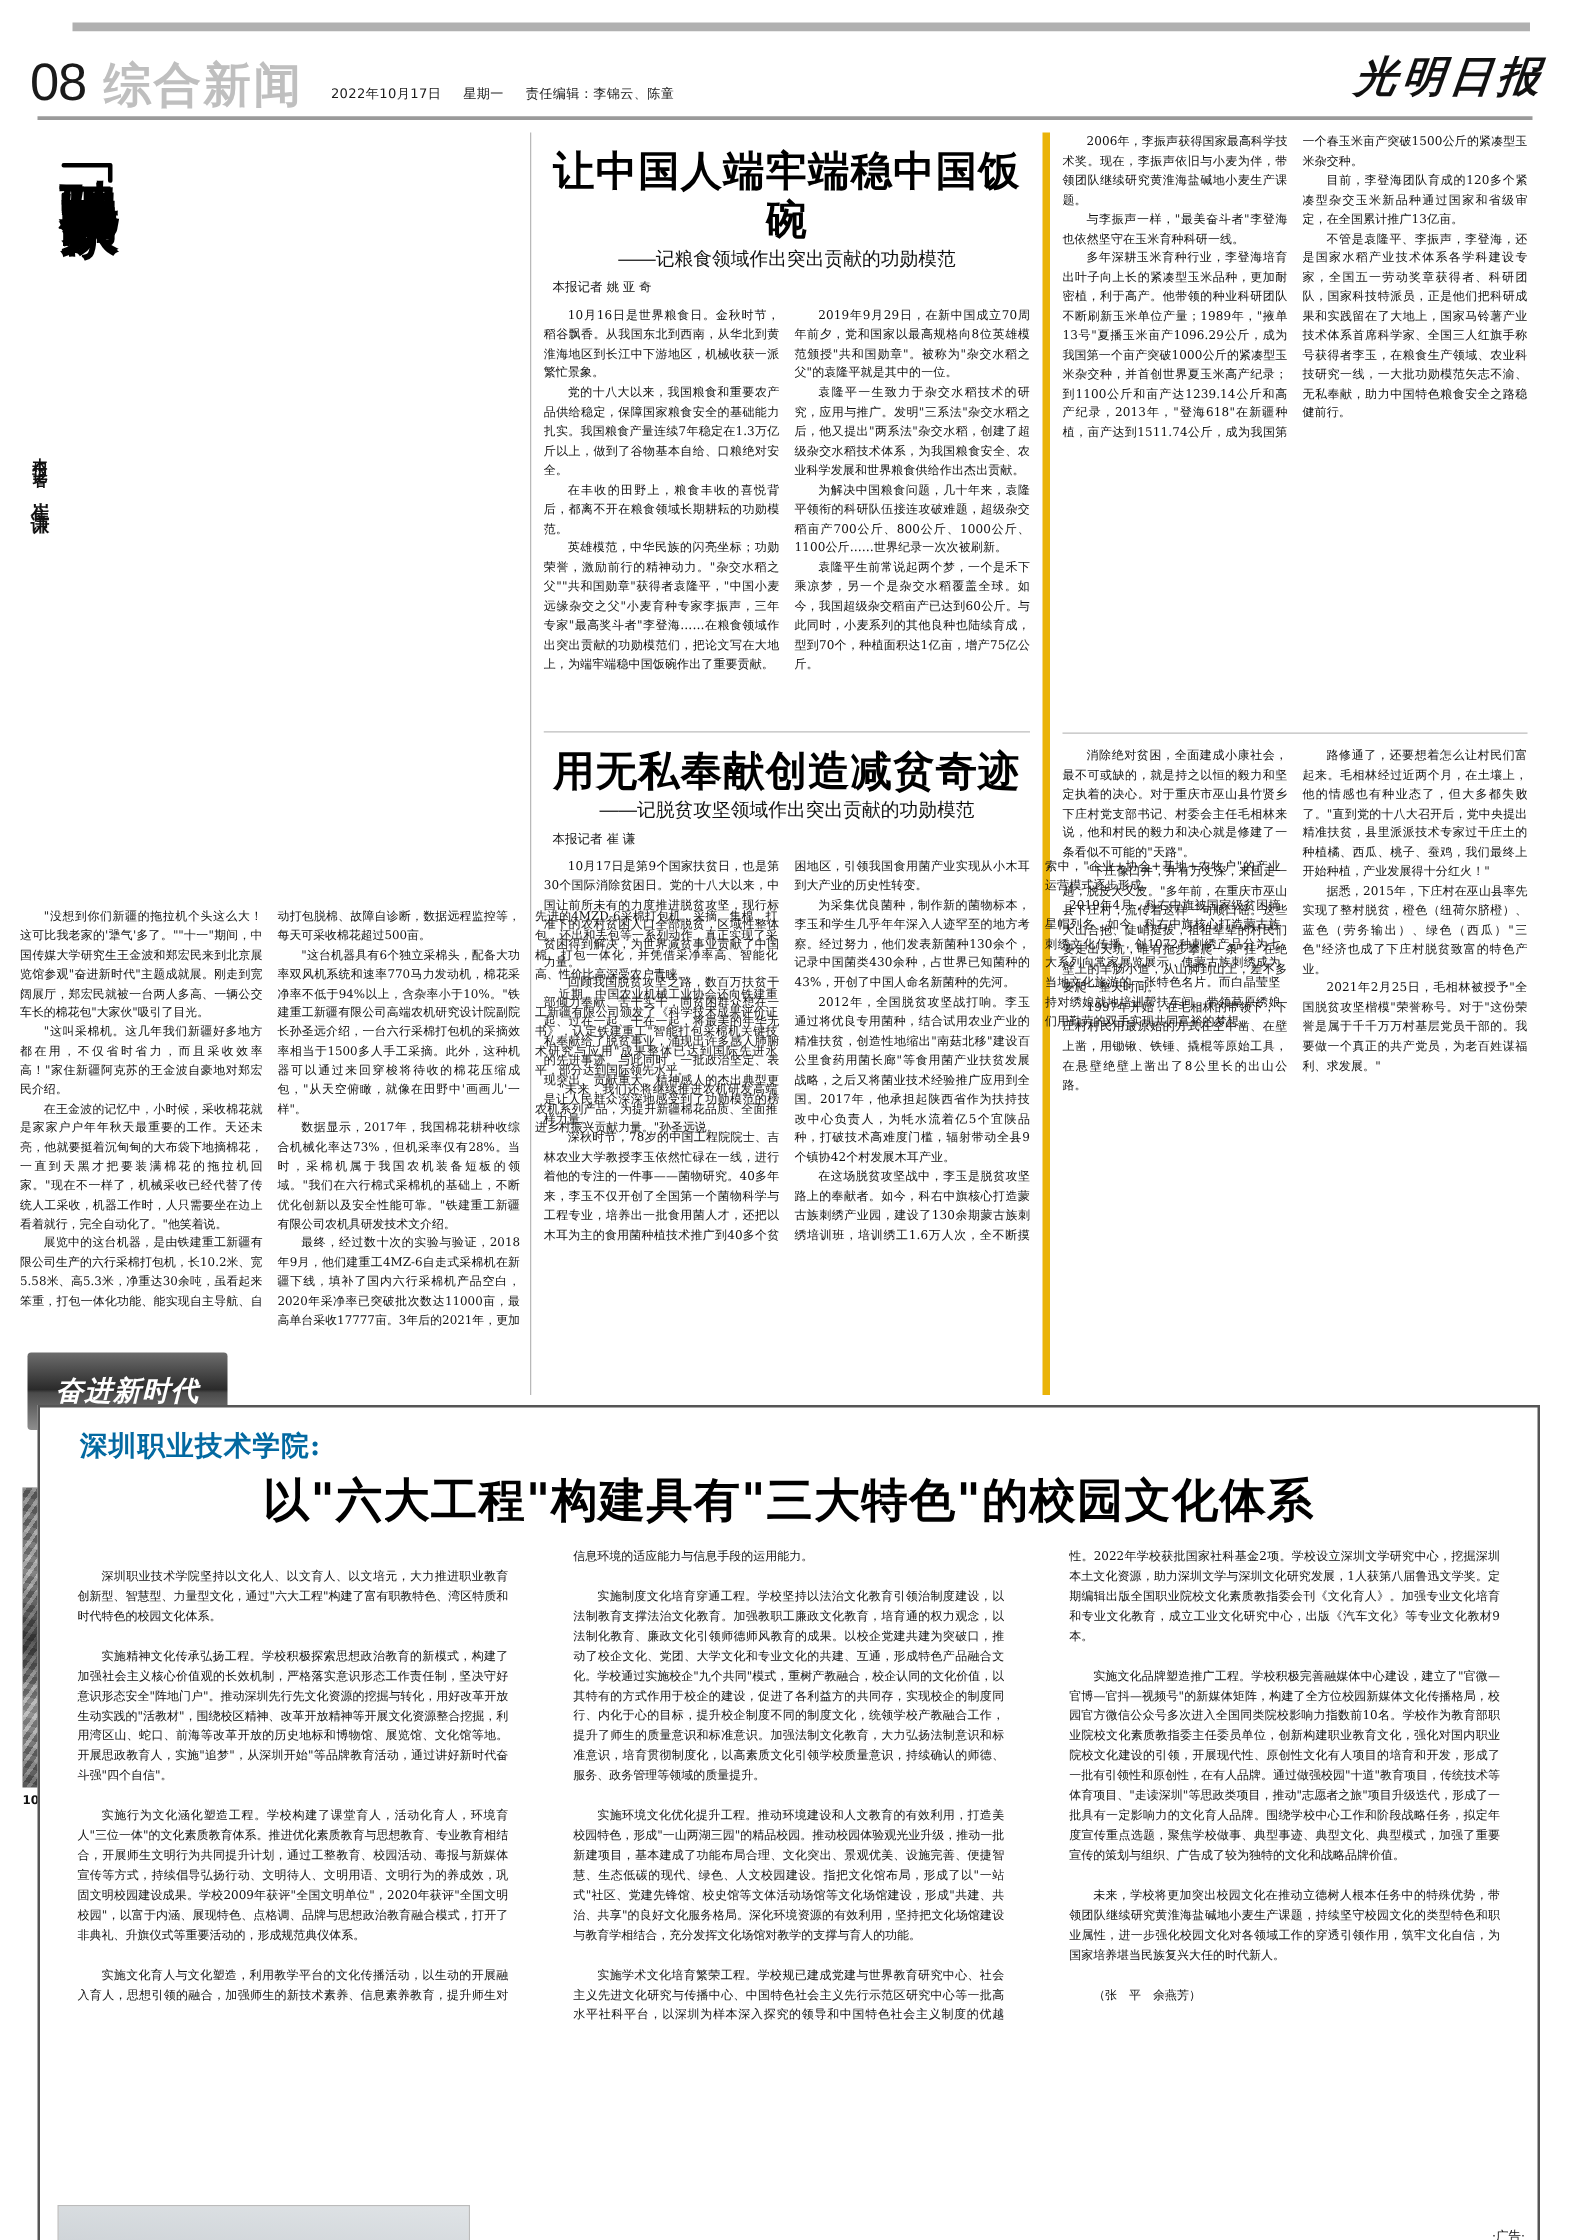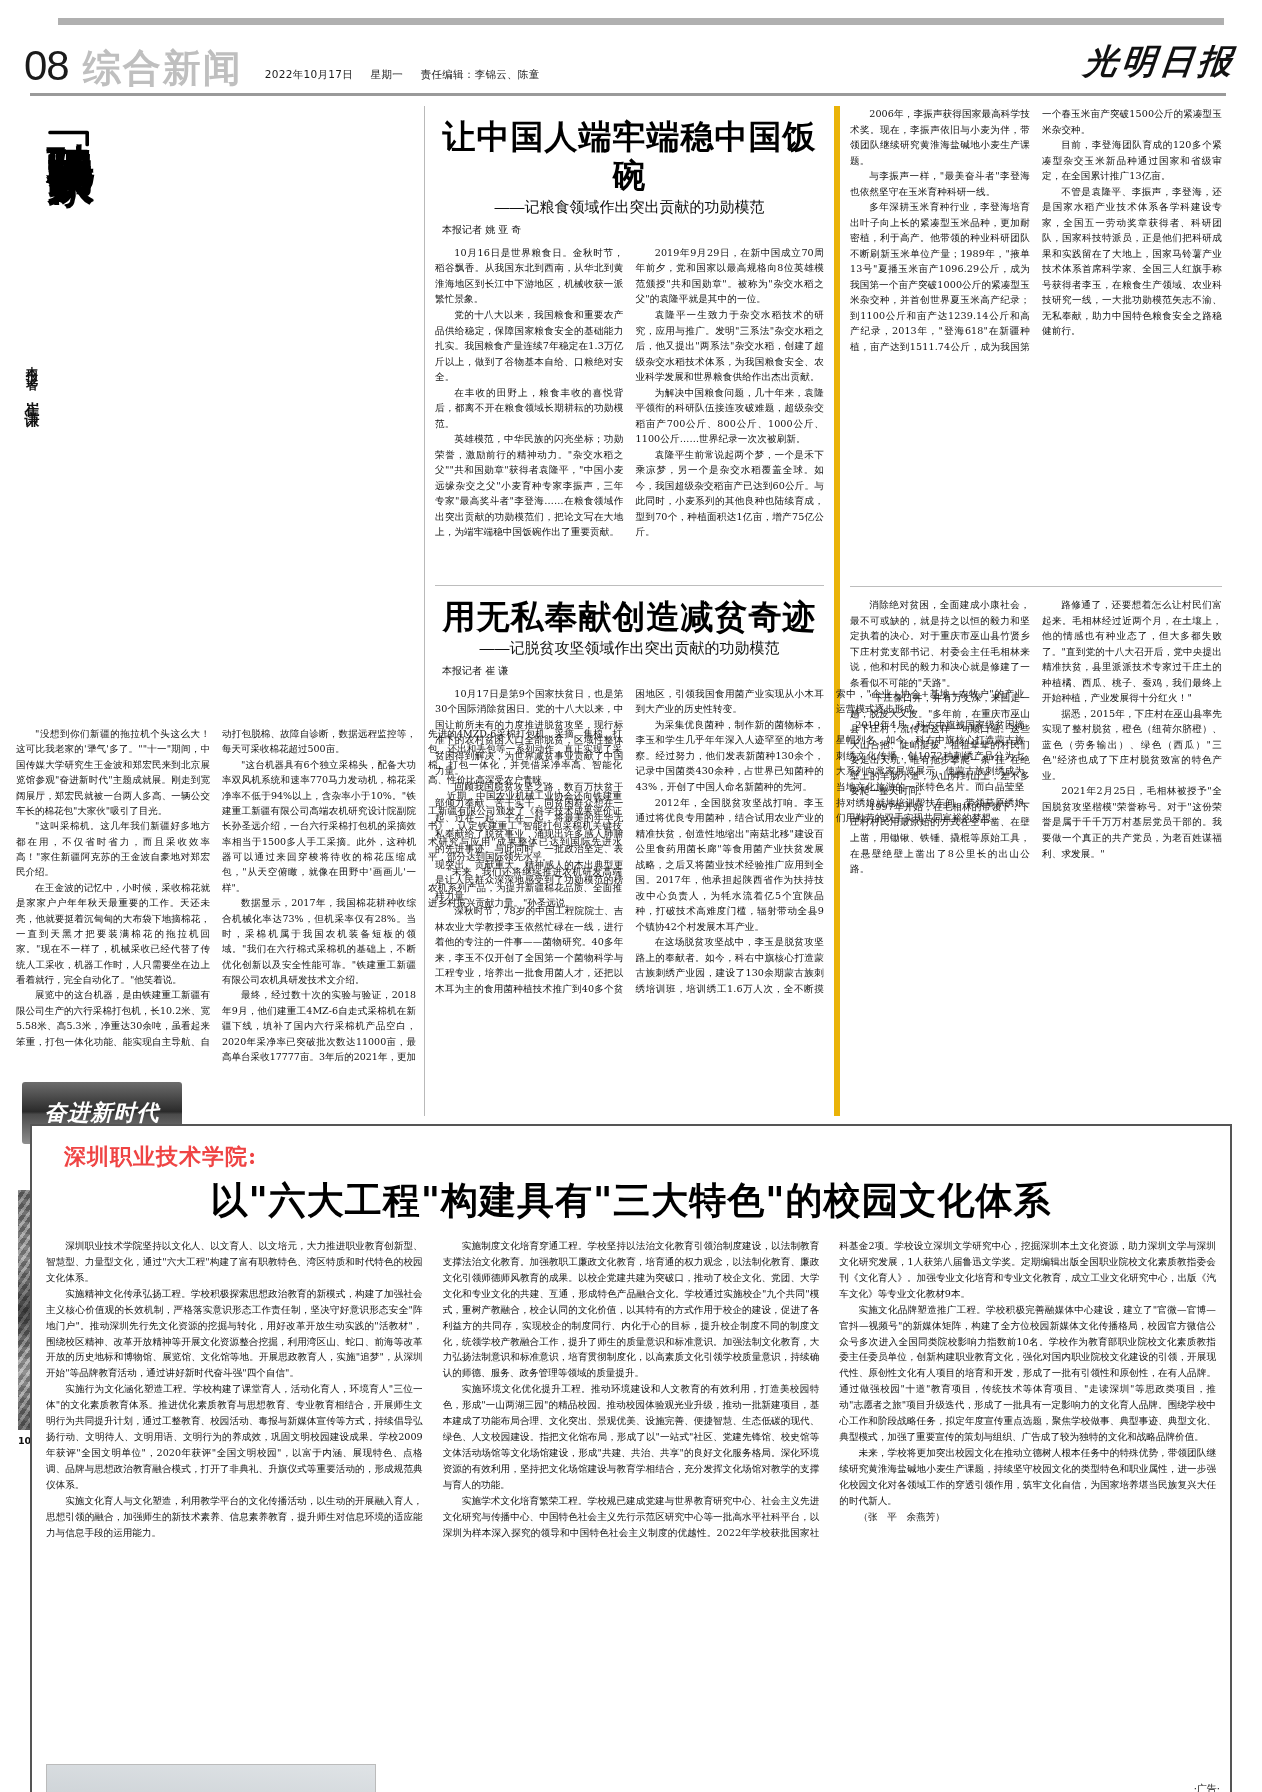--- a/index.html
+++ b/index.html
@@ -150,29 +150,29 @@
 
   .hr-mid { height:1px; background:#bdbdbd; margin:10px 0; }
 
   
   .ad {
     margin:8px 14px 0 14px; border:2px solid #555; padding:10px 14px 8px;
     height:672px; position:relative; background:#fff;
   }
   .ad-kicker {
     font-family:"DejaVu Serif", serif; font-weight:700; font-size:22px;
-    color:#ef4444; letter-spacing:1px; margin:6px 0 4px 18px;
+    color:#0369a1; letter-spacing:1px; margin:6px 0 4px 18px;
   }
   .ad-title {
     font-family:"DejaVu Serif", serif; font-weight:700; font-size:37px;
     text-align:center; color:#000; letter-spacing:1px; margin:2px 0 12px;
   }
   .ad-cols { column-count:3; column-gap:20px; height:520px; }
   .ad-cols p {
-    margin:0; text-indent:2em; font-family:"DejaVu Serif", serif;
+    margin:16px; text-indent:2em; font-family:"DejaVu Serif", serif;
     font-size:9.6px; line-height:1.66; text-align:justify; color:#111;
   }
   .campus {
     width:330px; height:200px; margin-top:6px;
     background:
       radial-gradient(circle at 20% 72%, #efefef 0 26px, transparent 27px),
       linear-gradient(185deg,#dfe3e6 0%,#cfd4d8 26%,#4a5a46 38%,#35452f 62%,#6f7b63 74%,#9aa18c 88%,#55623f 100%);
     position:relative; overflow:hidden; border:1px solid #bbb;
   }
   .ad-foot {

